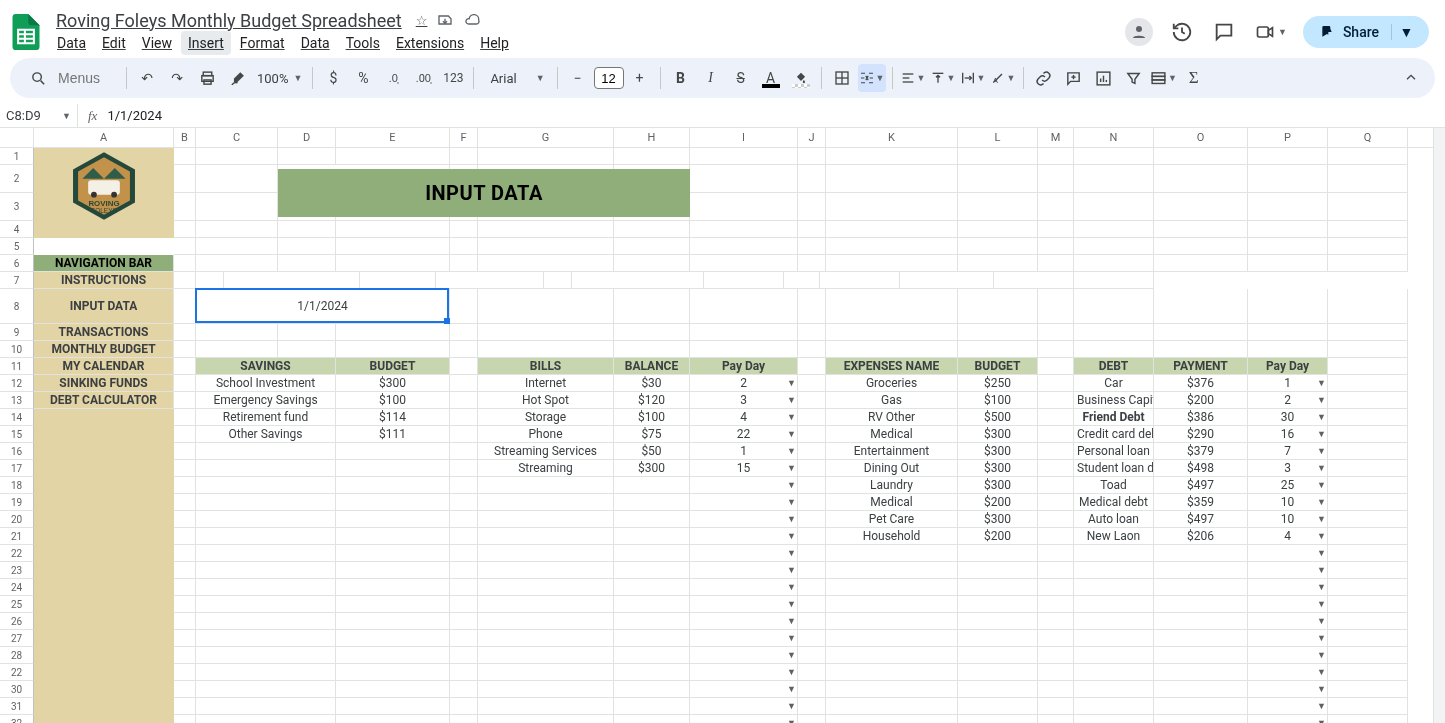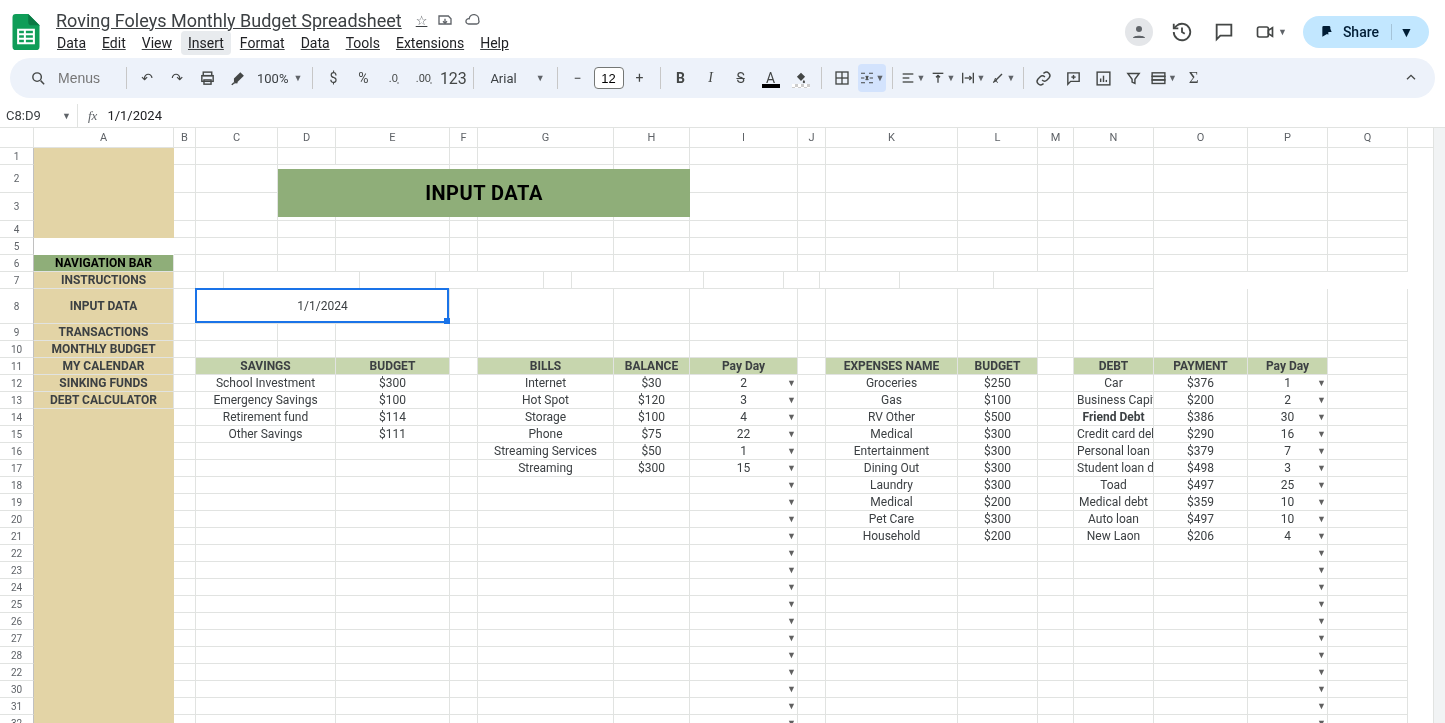--- a/index.html
+++ b/index.html
@@ -189,21 +189,21 @@
       </span>
   <div class="zoom-box">
     <span>100%</span>
         <span class="caret">▼</span>
   </div>
   <div class="tb-sep"></div>
   <span class="tb-btn">$</span>
   <span class="tb-btn">%</span>
   <span class="tb-btn" style="font-size:11px">.0̩</span>
   <span class="tb-btn" style="font-size:11px">.00̩</span>
-  <span class="tb-btn" style="font-size:16px">123</span>
+  <span class="tb-btn" style="font-size:12px">123</span>
   <div class="tb-sep"></div>
   <div class="font-name">
         <span>Arial</span>
         <span class="caret">▼</span>
       </div>
   <div class="tb-sep"></div>
   <div class="font-size-box">
     <span class="tb-btn">−</span>
     <input class="font-size-input" value="12" style="">
     <span class="tb-btn">+</span>
@@ -998,18 +998,28 @@
         <div class="cell " style="width: 80px; line-height: 17px;"></div>
         <div class="cell " style="width: 36px; line-height: 17px;"></div>
         <div class="cell " style="width: 80px; line-height: 17px;"></div>
         <div class="cell " style="width: 94px; line-height: 17px;"></div>
         <div class="cell " style="width: 80px; line-height: 17px;">
           <span class="dd">▼</span>
         </div>
         <div class="cell " style="width: 80px; line-height: 17px;"></div>
       </div>
       <div class="banner" style="position: absolute; left: 278px; top: 21px; width: 412px; height: 48px;">INPUT DATA</div>
+      <div style="position: absolute; left: 68px; top: 2px; width: 72px; height: 72px;"><svg viewBox="0 0 100 100">
+          <path d="M50 3 L93 27 V73 L50 97 L7 73 V27 Z" fill="#24483a"></path>
+          <path d="M50 10 L86 30 V70 L50 90 L14 70 V30 Z" fill="#c2924a"></path>
+          <rect x="28" y="42" width="44" height="20" rx="4" fill="#f4f0e6"></rect>
+          <circle cx="36" cy="62" r="4" fill="#333"></circle>
+          <circle cx="64" cy="62" r="4" fill="#333"></circle>
+          <path d="M20 40 L35 25 L50 40 L65 25 L80 40" fill="#2e5d4a"></path>
+          <text x="50" y="78" text-anchor="middle" font-size="11" font-weight="bold" fill="#24483a" font-family="Arial">ROVING</text>
+          <text x="50" y="88" text-anchor="middle" font-size="9" fill="#24483a" font-family="Arial">FOLEYS</text>
+        </svg></div>
       <div class="sel-overlay" style="left: 195px; top: 140px; width: 254px; height: 35px;">
         <div class="sel-handle"></div>
       </div>
     </div>
   <div class="scroll-ind"></div>
 </div>
 
 </body></html>

